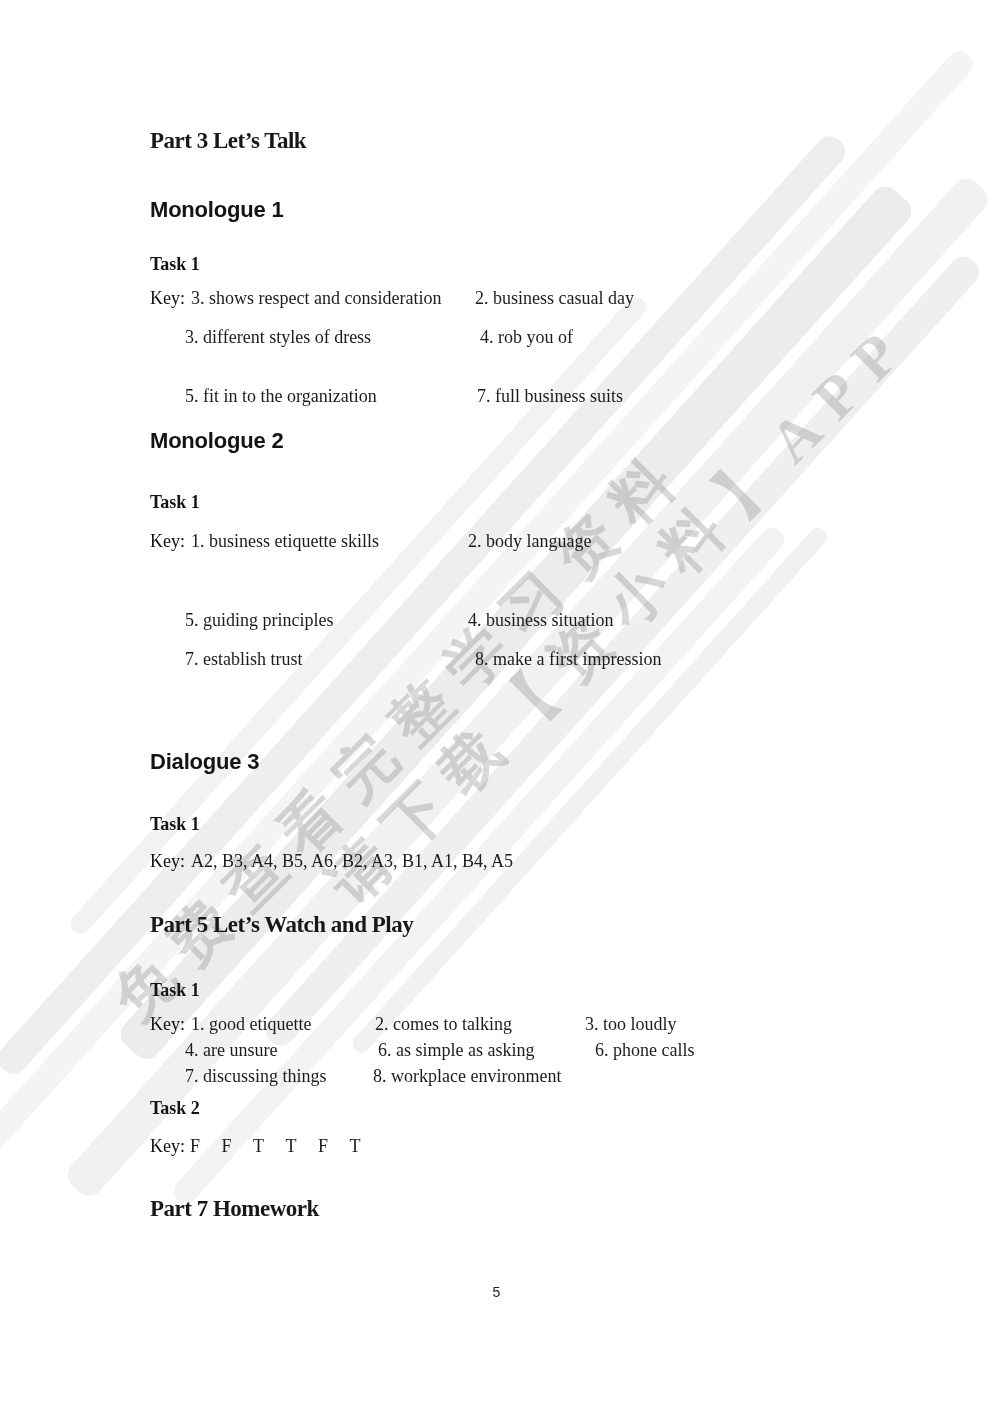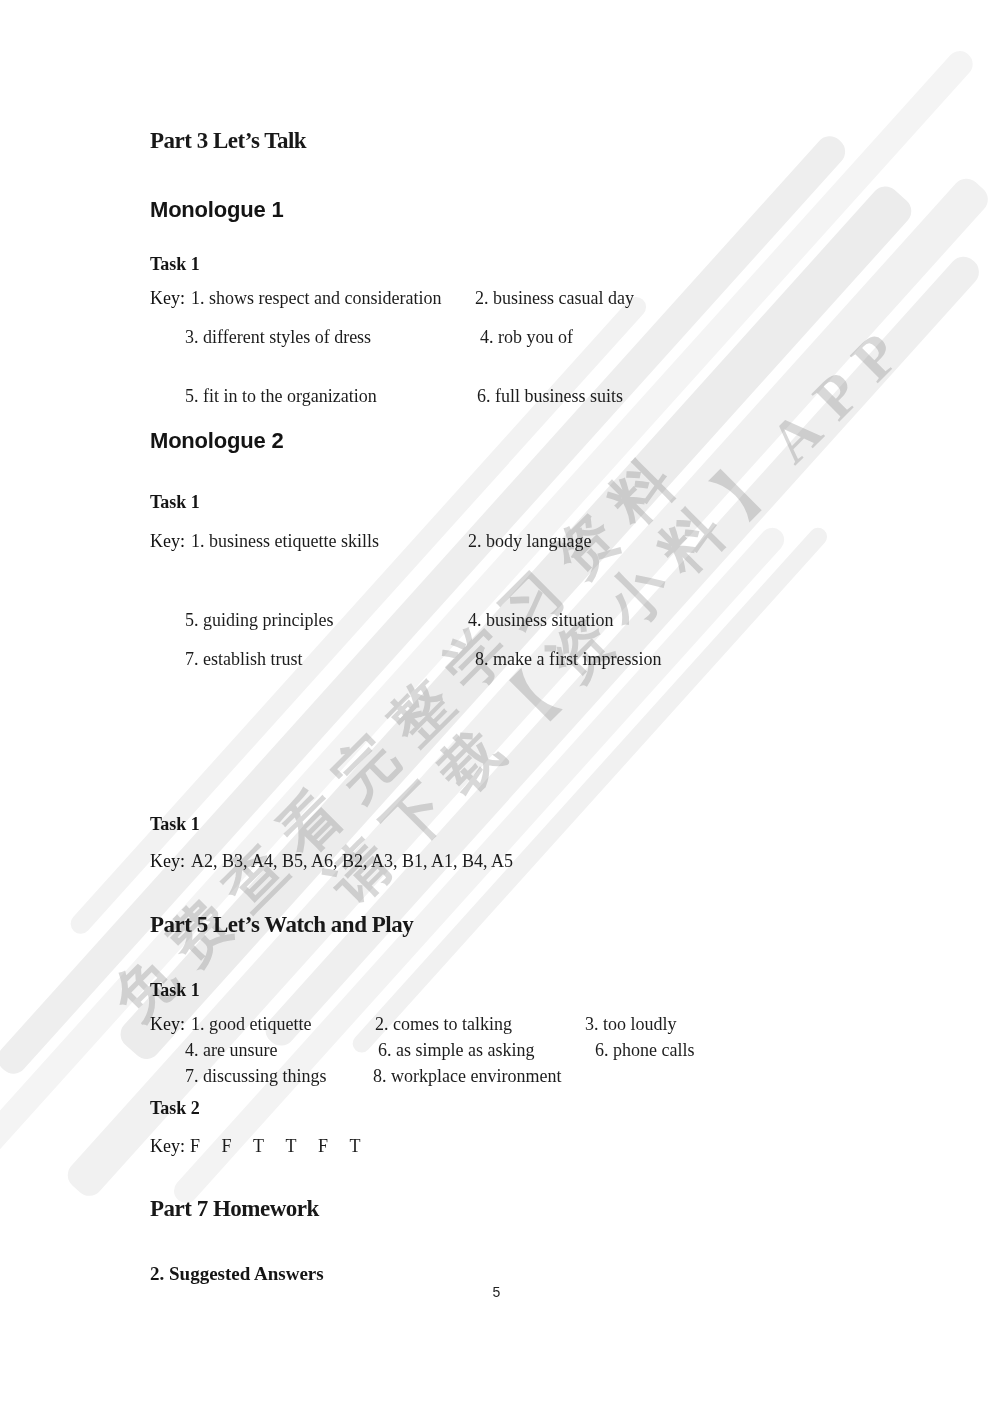--- a/index.html
+++ b/index.html
@@ -97,30 +97,30 @@
     <div class="line" style="top:197px">
       <span class="pos sans-head" style="left:150px">Monologue 1</span>
     </div>
 
     <div class="line" style="top:254px">
       <span class="pos task-head" style="left:150px">Task 1</span>
     </div>
 
     <div class="line" style="top:288px">
       <span class="pos serif key" style="left:150px">Key:</span>
-      <span class="pos serif" style="left:191px">1. shows respect and consideration</span>
+      <span class="pos serif" style="left:191px">3. shows respect and consideration</span>
       <span class="pos serif" style="left:475px">2. business casual day</span>
     </div>
     <div class="line" style="top:327px">
       <span class="pos serif" style="left:185px">3. different styles of dress</span>
       <span class="pos serif" style="left:480px">4. rob you of</span>
     </div>
     <div class="line" style="top:386px">
       <span class="pos serif" style="left:185px">5. fit in to the organization</span>
-      <span class="pos serif" style="left:477px">6. full business suits</span>
+      <span class="pos serif" style="left:477px">7. full business suits</span>
     </div>
 
     <div class="line" style="top:428px">
       <span class="pos sans-head" style="left:150px">Monologue 2</span>
     </div>
 
     <div class="line" style="top:492px">
       <span class="pos task-head" style="left:150px">Task 1</span>
     </div>
 
@@ -131,20 +131,23 @@
     </div>
     <div class="line" style="top:610px">
       <span class="pos serif" style="left:185px">5. guiding principles</span>
       <span class="pos serif" style="left:468px">4. business situation</span>
     </div>
     <div class="line" style="top:649px">
       <span class="pos serif" style="left:185px">7. establish trust</span>
       <span class="pos serif" style="left:475px">8. make a first impression</span>
     </div>
 
+    <div class="line" style="top:749px">
+      <span class="pos sans-head" style="left:150px">Dialogue 3</span>
+    </div>
 
     <div class="line" style="top:814px">
       <span class="pos task-head" style="left:150px">Task 1</span>
     </div>
 
     <div class="line" style="top:851px">
       <span class="pos serif key" style="left:150px">Key:</span>
       <span class="pos serif" style="left:191px">A2, B3, A4, B5, A6, B2, A3, B1, A1, B4, A5</span>
     </div>
 
@@ -185,19 +188,16 @@
         <span class="tf-letter">T</span>
         <span class="tf-letter">F</span>
         <span class="tf-letter">T</span>
       </span>
     </div>
 
     <div class="line" style="top:1196px">
       <span class="pos part-title" style="left:150px">Part 7 Homework</span>
     </div>
 
-    <div class="line" style="top:1263px">
-      <span class="pos suggested" style="left:150px">2. Suggested Answers</span>
-    </div>
 
     <div class="page-num">5</div>
   </div>
 </div>
 
 </body></html>

